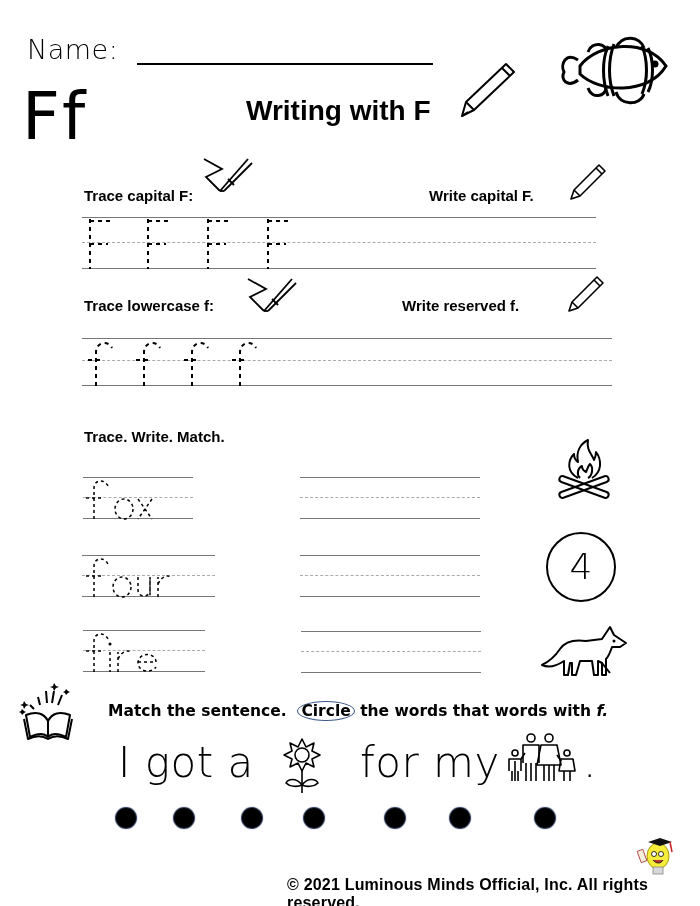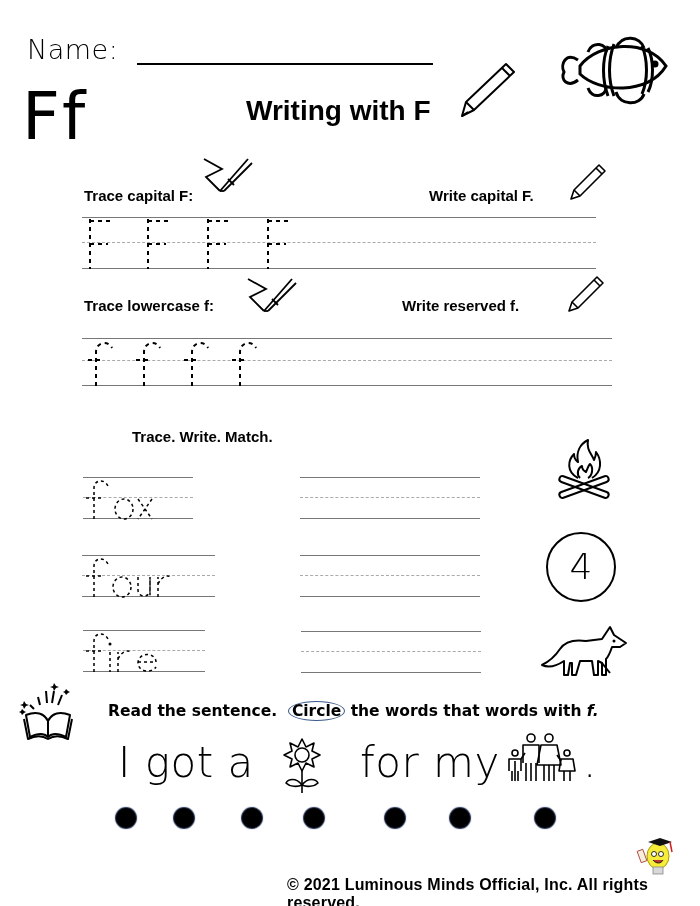--- a/index.html
+++ b/index.html
@@ -129,21 +129,21 @@
   <svg width="200" height="50" viewBox="0 0 200 50">
       <g stroke="#000" stroke-width="2" stroke-dasharray="4,4" fill="none">
     <path d="M12 48 V14 C12 4,24 2,28 10 M4 22 H20"></path>
     <path d="M60 48 V14 C60 4,72 2,76 10 M52 22 H68"></path>
     <path d="M108 48 V14 C108 4,120 2,124 10 M100 22 H116"></path>
     <path d="M156 48 V14 C156 4,168 2,172 10 M148 22 H164"></path>
   </g>
     </svg>
 </div>
 
-<div class="abs label" style="left:84px;top:428px;margin-left:48px;">Trace. Write. Match.</div>
+<div class="abs label" style="left:84px;top:428px;">Trace. Write. Match.</div>
 
 <div class="track" style="left:83px;top:477px;width:110px;height:42px;">
   <div class="top"></div>
     <div class="mid" style="top:20px;"></div>
     <div class="bot" style="top:41px;"></div>
 </div>
 <div class="abs" style="left:84px;top:478px;">
   <svg width="80" height="42" viewBox="0 0 80 42">
       <g stroke="#000" stroke-width="1.5" stroke-dasharray="3,3" fill="none">
     <path d="M10 41 V10 C10 2,20 0,24 8 M2 20 H18"></path>
@@ -232,21 +232,21 @@
       <path d="M6 36 L10 56 C18 52,24 52,30 56 C36 52,42 52,50 56 L54 36"></path>
       <path d="M12 22 L16 26 M20 14 L22 22 M28 8 L29 20 M36 8 L34 20 M44 12 L40 22"></path>
     </g>
     <path d="M6 18 l2 3 l3 1 l-3 1 l-2 3 l-1 -3 l-3 -1 l3 -1 z" fill="#000"></path>
     <path d="M36 0 l2 3 l3 1 l-3 1 l-2 3 l-1 -3 l-3 -1 l3 -1 z" fill="#000"></path>
     <path d="M48 6 l2 2 l2 1 l-2 1 l-2 2 l-1 -2 l-2 -1 l2 -1 z" fill="#000"></path>
     <path d="M4 26 l2 2 l2 1 l-2 1 l-2 2 l-1 -2 l-2 -1 l2 -1 z" fill="#000"></path>
   </svg>
 </div>
 <div class="abs" style="left:108px;top:701px;font-size:15.5px;font-weight:bold;">
-  <span>Read the sentence.</span>&nbsp;
+  <span>Match the sentence.</span>&nbsp;
   <span class="circle-word">Circle</span>
   <span>the words that words with</span>
   <i>f.</i>
 </div>
 
 <div class="abs sentence">
   <span>I got a</span>
 </div>
 <div class="abs" style="left:282px;top:737px;">
   <svg width="40" height="56" viewBox="0 0 40 56">

